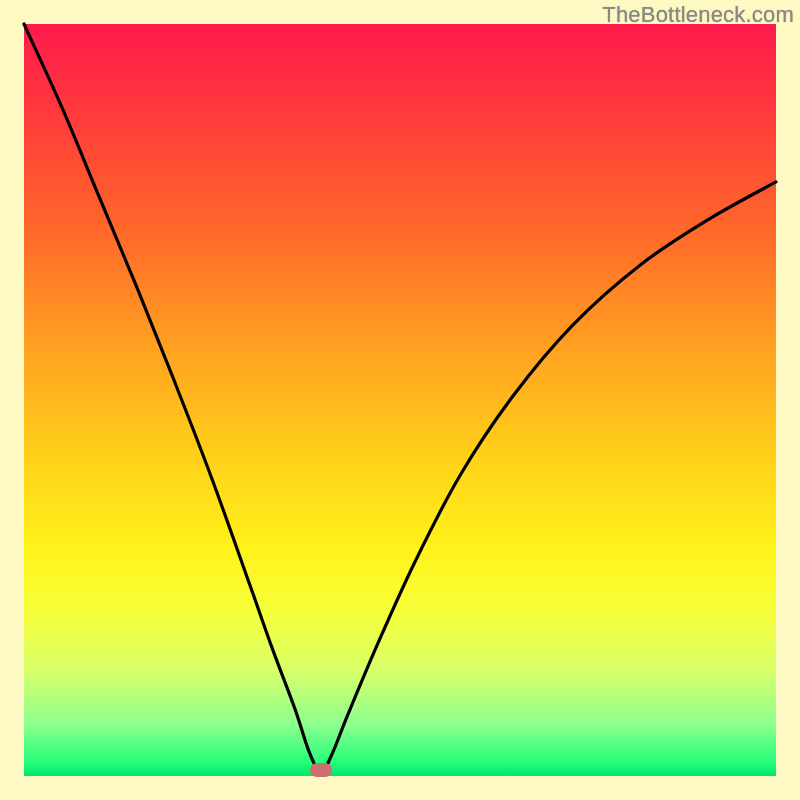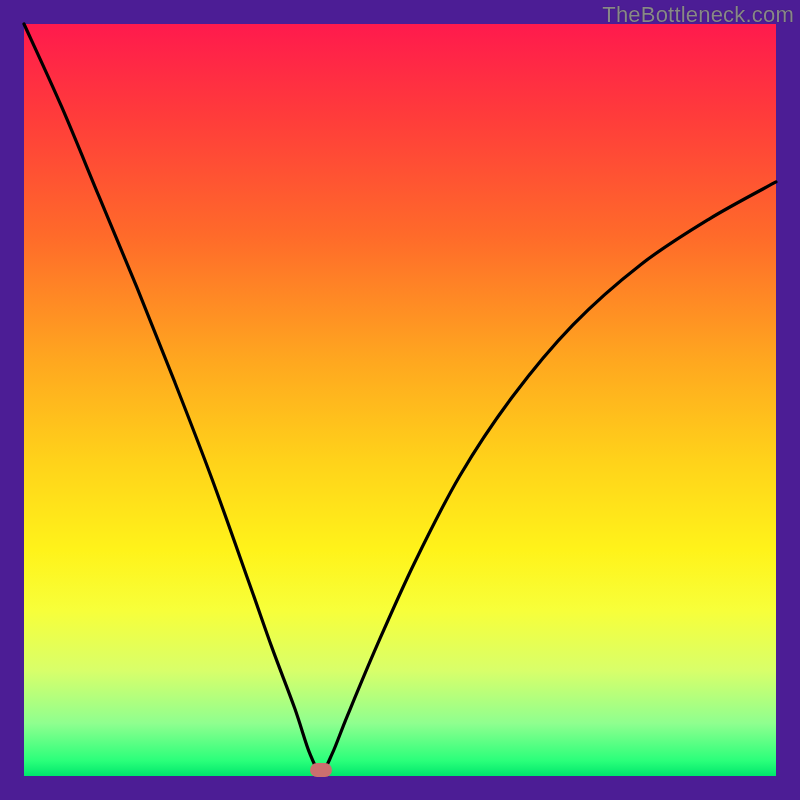--- a/index.html
+++ b/index.html
@@ -10,21 +10,21 @@
     background: #000;
     overflow: hidden;
     font-family: Arial, Helvetica, sans-serif;
   }
   .frame {
     position: absolute;
     left: 0;
     top: 0;
     width: 800px;
     height: 800px;
-    background: #4c1d95;
+    background: #fef9c3;
   }
   .plot-area {
     position: absolute;
     left: 24px;
     top: 24px;
     width: 752px;
     height: 752px;
     background: linear-gradient(to bottom,
       #ff1a4d 0%,
       #ff3b3b 12%,

